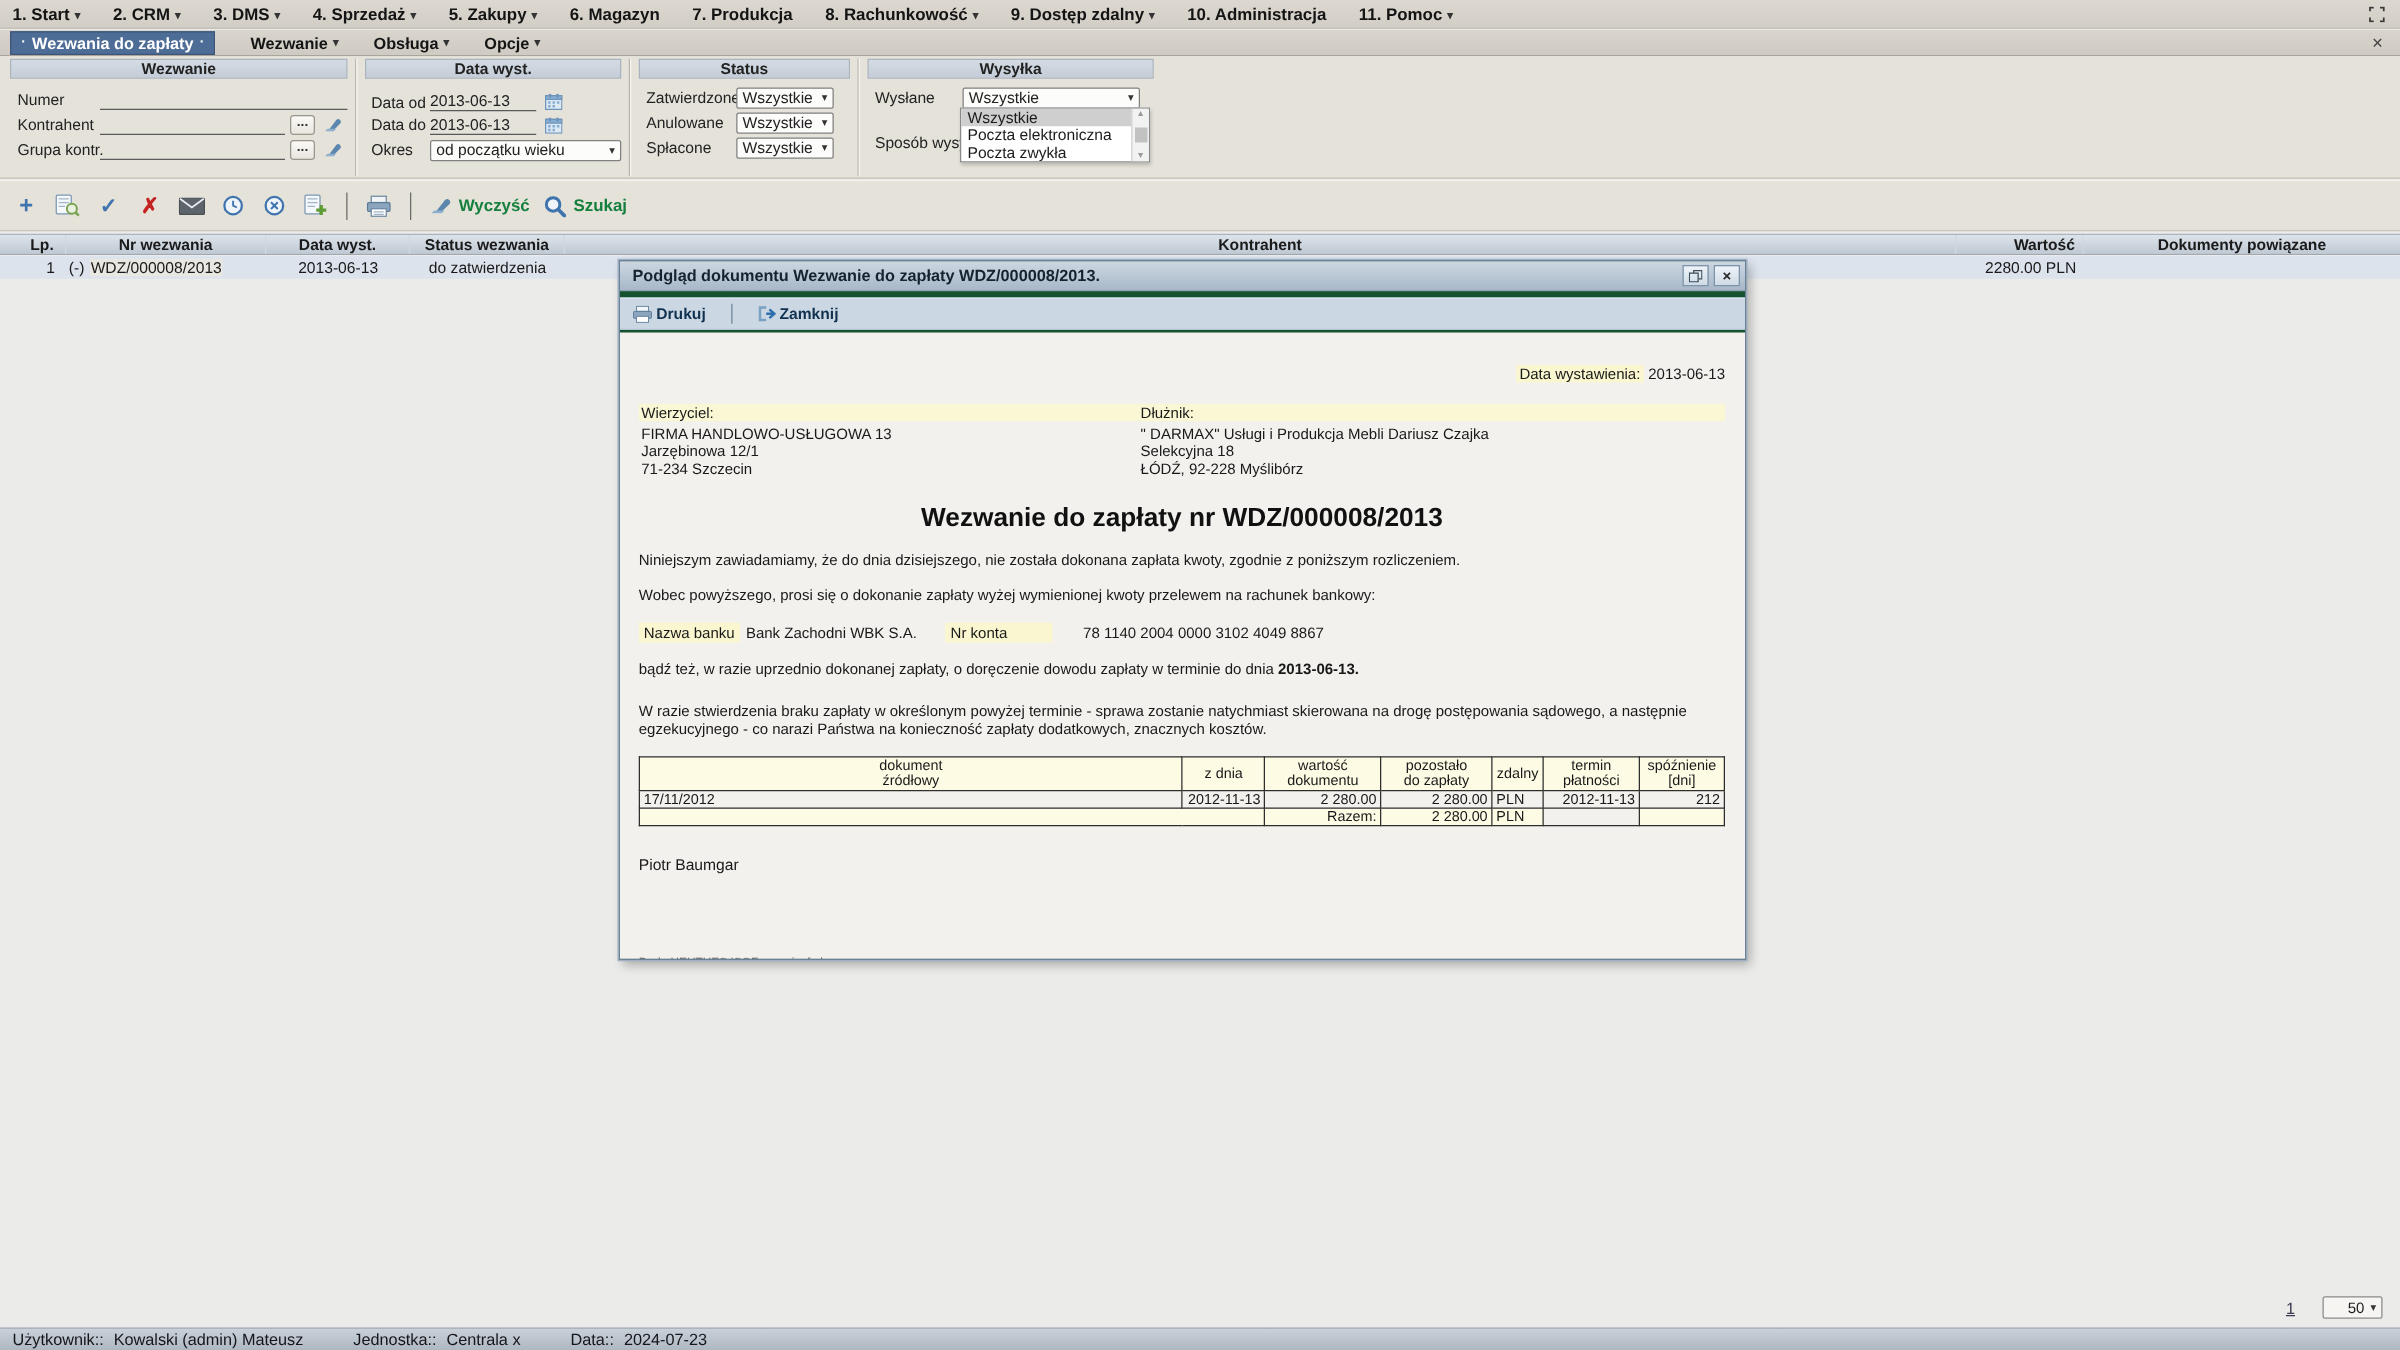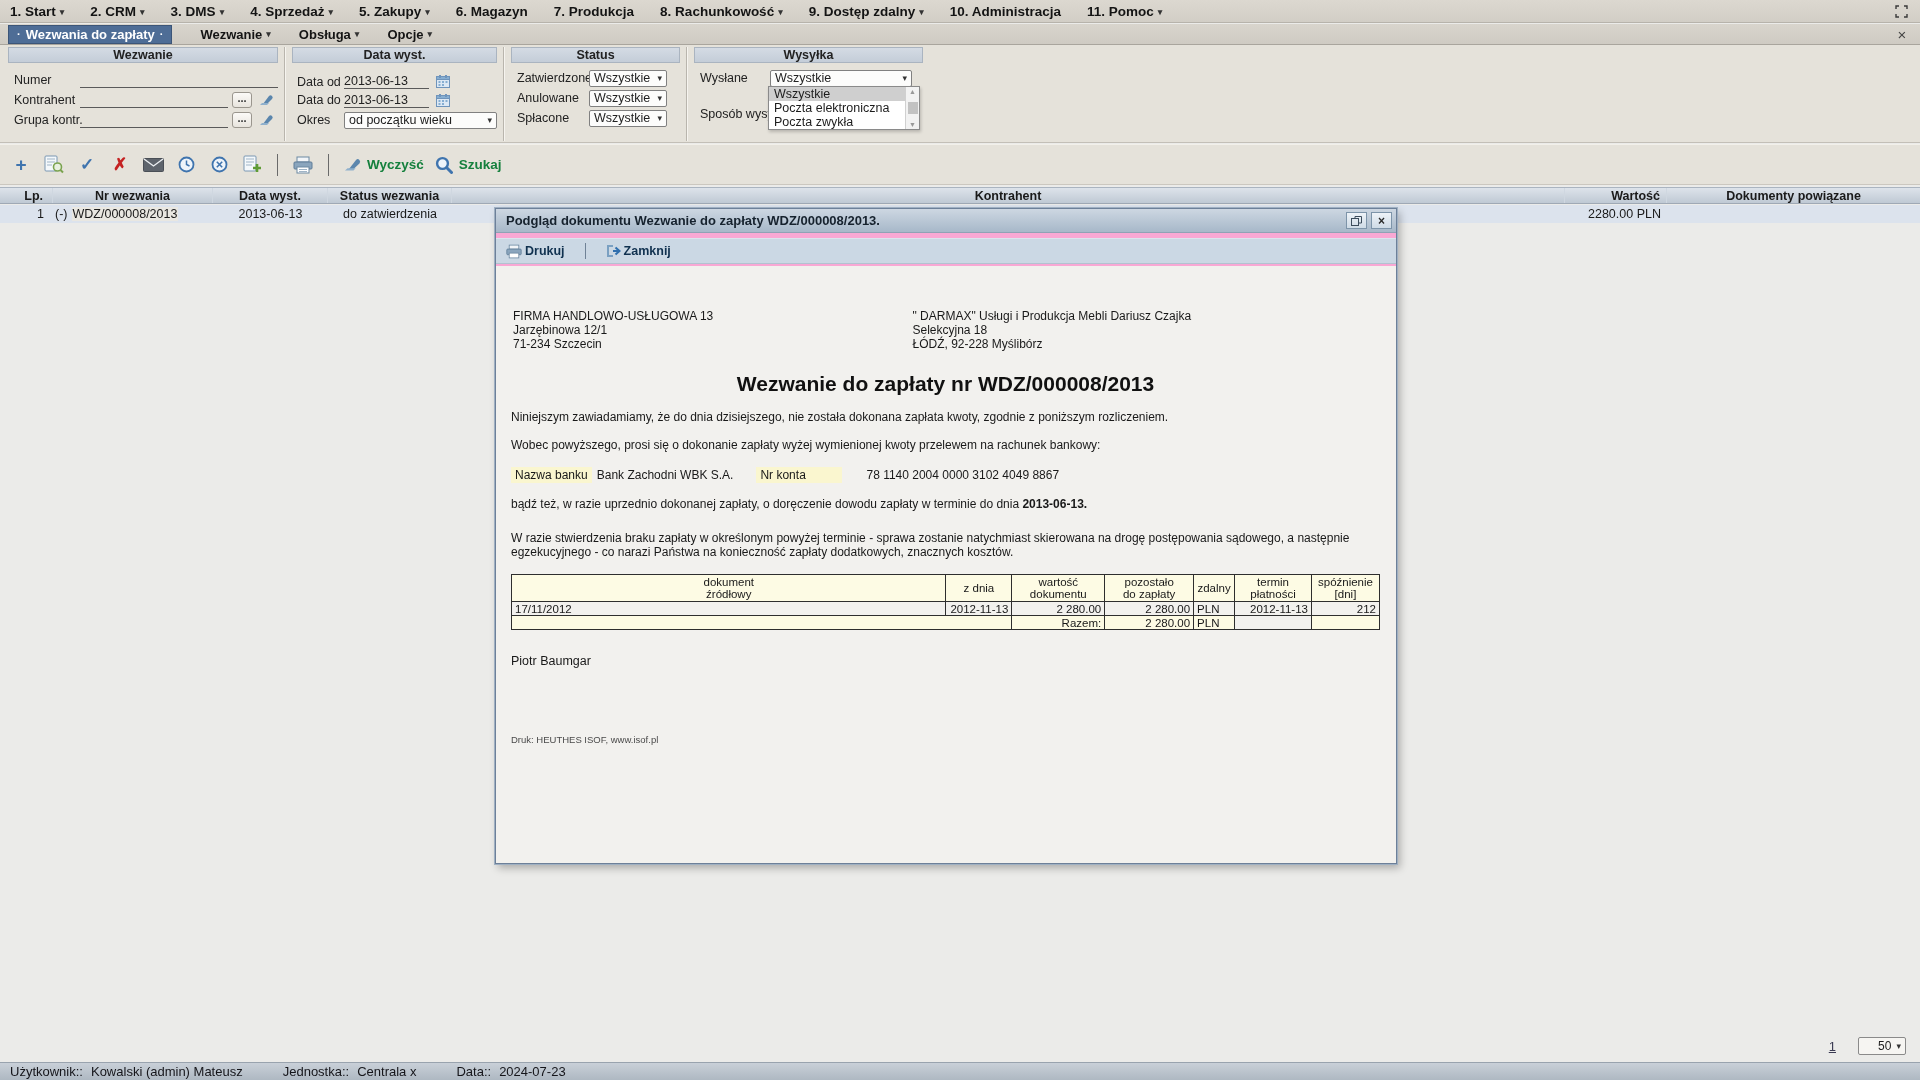--- a/index.html
+++ b/index.html
@@ -92,22 +92,22 @@
   .page-link { font-size:13px; color:#3a3a52; text-decoration:underline; }
   .size-select { width:48px; height:18px; background:#f6f5f2; border:1px solid #8a8a8a; border-radius:2px;
     font-size:12px; display:flex; align-items:center; justify-content:flex-end; padding:0 4px; gap:5px; }
   .size-select .arr { font-size:9px; color:#333; }
   .status-bar { position:absolute; left:0; top:1062px; width:1920px; height:18px;
     background:linear-gradient(#c9d0d8,#aeb8c2); border-top:1px solid #99a3ae;
     display:flex; align-items:center; font-size:13px; color:#15151a; padding:0 10px; }
   .sb-group { display:flex; gap:8px; margin-right:40px; white-space:nowrap; }
 
   
-  .modal { position:absolute; left:495px; top:208px; width:902px; height:656px;
-    background:#f9a8d4; border:1px solid #6d8099; outline:1px solid #9fb0c2;
+  .modal { position:absolute; left:495px; top:208px; width:902px; height:560px;
+    background:#14532d; border:1px solid #6d8099; outline:1px solid #9fb0c2;
     box-shadow:3px 4px 8px rgba(0,0,0,.28); }
   .modal-titlebar { height:24px; background:linear-gradient(#cdd7e2,#a7b8c9); border-bottom:1px solid #8fa2b5;
     display:flex; align-items:center; padding:0 4px 0 10px; }
   .modal-title { font-size:13px; font-weight:bold; color:#16222e; flex:1; }
   .win-btn { width:21px; height:17px; border:1px solid #7d94a9; background:linear-gradient(#eef3f8,#cfdbe6);
     display:flex; align-items:center; justify-content:center; margin-left:4px; font-size:12px; font-weight:bold; color:#2a2a2a; }
   .modal-toolbar { height:26px; margin-top:5px; background:#cbd8e4; border-top:1px solid #dbe5ee; border-bottom:1px solid #b3c2d0;
     display:flex; align-items:center; padding:0 10px; gap:16px; }
   .mtb-btn { display:flex; align-items:center; gap:3px; font-size:12.5px; font-weight:bold; color:#10314f; }
   .mtb-sep { width:1px; height:16px; background:#6f8296; margin:0 4px; }
@@ -487,22 +487,30 @@
     <span class="mtb-btn">
       <svg width="15" height="14" viewBox="0 0 15 14">
           <path d="M1 1 h6 v2 H3 v8 h4 v2 H1 Z" fill="#7aa0c2"></path>
           <path d="M7 7 h5 M9.5 3.5 L13.5 7 L9.5 10.5" fill="none" stroke="#2f6fae" stroke-width="2"></path>
         </svg>
       <span>Zamknij</span>
     </span>
   </div>
 
   <div class="doc">
+    <div class="doc-issue">
+      <span class="hl">Data wystawienia:</span>
+      <span>2013-06-13</span>
+    </div>
 
     <div class="parties">
+      <div class="party-band">
+        <span class="lbl-w">Wierzyciel:</span>
+        <span class="lbl-d">Dłużnik:</span>
+      </div>
       <div class="party-cols">
         <div class="party-col1">
           <div>FIRMA HANDLOWO-USŁUGOWA 13</div>
           <div>Jarzębinowa 12/1</div>
           <div>71-234 Szczecin</div>
         </div>
         <div class="party-col2">
           <div>" DARMAX" Usługi i Produkcja Mebli Dariusz Czajka</div>
           <div>Selekcyjna 18</div>
           <div>ŁÓDŹ, 92-228 Myślibórz</div>

